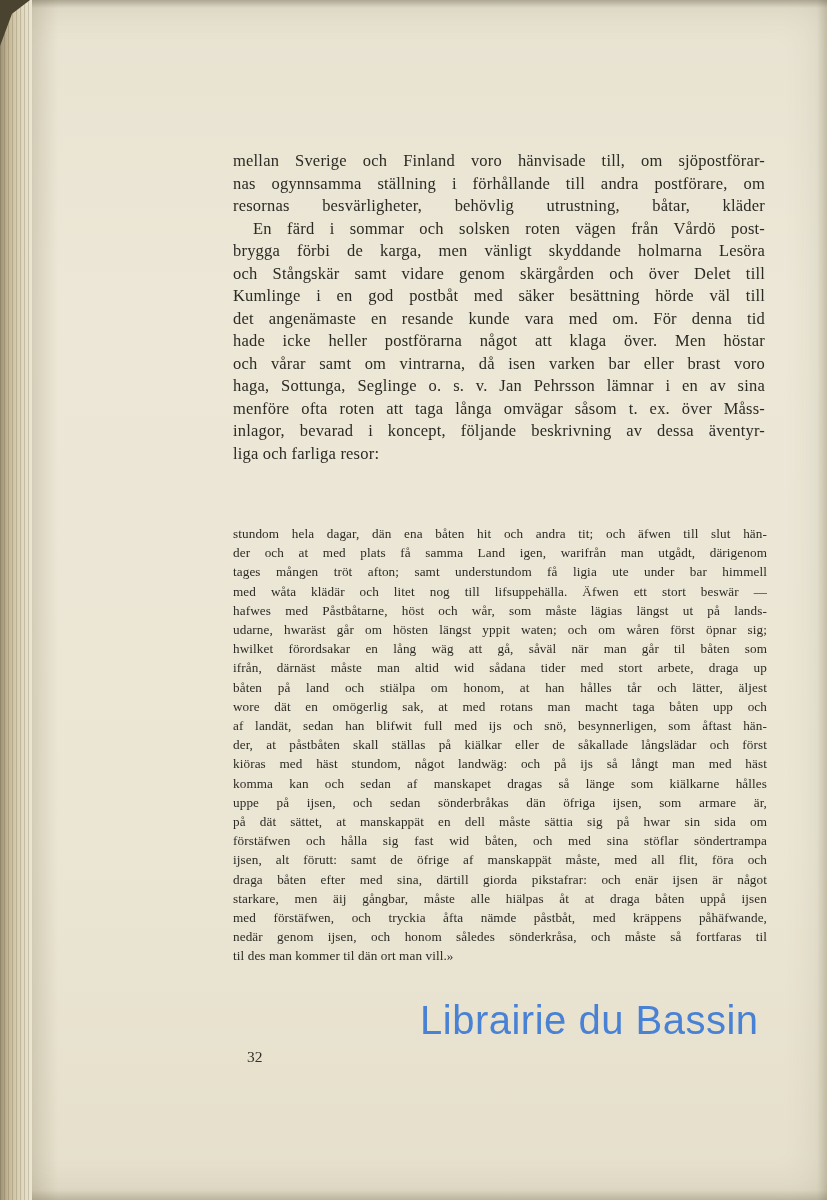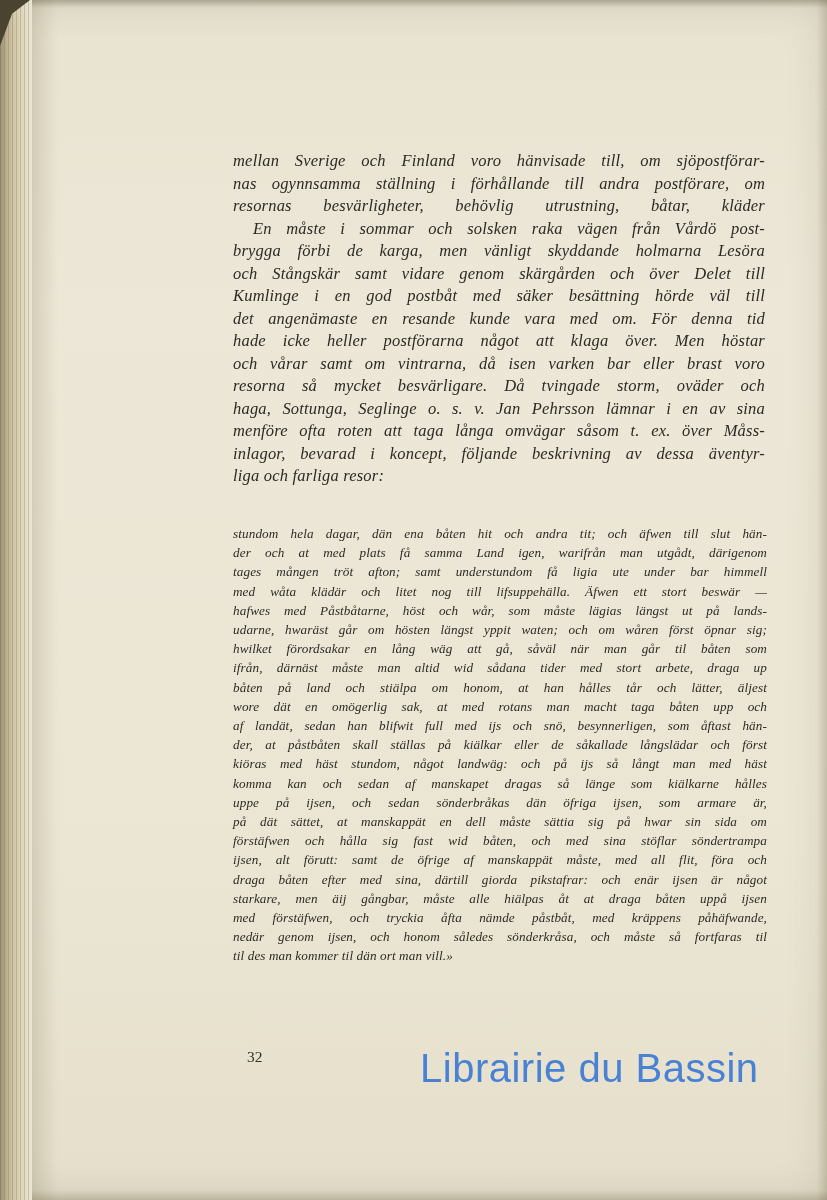--- a/index.html
+++ b/index.html
@@ -70,70 +70,67 @@
     color: #2c2a24;
     font-size: 13.2px;
     line-height: 19.2px;
     letter-spacing: 0.1px;
   }
   .line {
     text-align: justify;
     text-align-last: justify;
     white-space: nowrap;
     overflow: visible;
-    font-style: italic;
   }
   .line.last { text-align-last: left; white-space: normal; }
   .line.indent { text-indent: 20px; }
 
   .page-number {
     position: absolute;
     left: 247px; top: 1048px;
     color: #33312a;
     font-size: 15.5px;
   }
   .watermark {
     position: absolute;
     left: 420px; top: 998px;
     font-family: "Liberation Sans", sans-serif;
     font-size: 40px;
     font-weight: 400;
     color: #3c79d6;
     opacity: 0.92;
     letter-spacing: 0.5px;
     white-space: nowrap;
-    margin-top: 48px;
   }
 </style>
 </head>
 <body>
 
 <div class="photo">
   <div class="top-edge"></div>
   <div class="right-edge"></div>
   <div class="bottom-edge"></div>
   <div class="book-edge"></div>
   <div class="edge-shadow"></div>
   <div class="corner-top-left"></div>
 
   <div class="main-text">
     <div>
         <div class="line">mellan Sverige och Finland voro hänvisade till, om sjöpostförar-</div>
         <div class="line">nas ogynnsamma ställning i förhållande till andra postförare, om</div>
         <div class="line">resornas besvärligheter, behövlig utrustning, båtar, kläder</div>
       </div>
     <div>
-        <div class="line indent">En måste i sommar och solsken raka vägen från Vårdö post-</div>
+        <div class="line indent">En färd i sommar och solsken roten vägen från Vårdö post-</div>
         <div class="line">brygga förbi de karga, men vänligt skyddande holmarna Lesöra</div>
         <div class="line">och Stångskär samt vidare genom skärgården och över Delet till</div>
         <div class="line">Kumlinge i en god postbåt med säker besättning hörde väl till</div>
         <div class="line">det angenämaste en resande kunde vara med om. För denna tid</div>
         <div class="line">hade icke heller postförarna något att klaga över. Men höstar</div>
         <div class="line">och vårar samt om vintrarna, då isen varken bar eller brast voro</div>
-        <div class="line">resorna så mycket besvärligare. Då tvingade storm, oväder och</div>
         <div class="line">haga, Sottunga, Seglinge o. s. v. Jan Pehrsson lämnar i en av sina</div>
         <div class="line">menföre ofta roten att taga långa omvägar såsom t. ex. över Måss-</div>
         <div class="line">inlagor, bevarad i koncept, följande beskrivning av dessa äventyr-</div>
         <div class="line last">liga och farliga resor:</div>
       </div>
   </div>
 
   <div class="quote-text">
       <div class="line">stundom hela dagar, dän ena båten hit och andra tit; och äfwen till slut hän-</div>
       <div class="line">der och at med plats få samma Land igen, warifrån man utgådt, därigenom</div>

